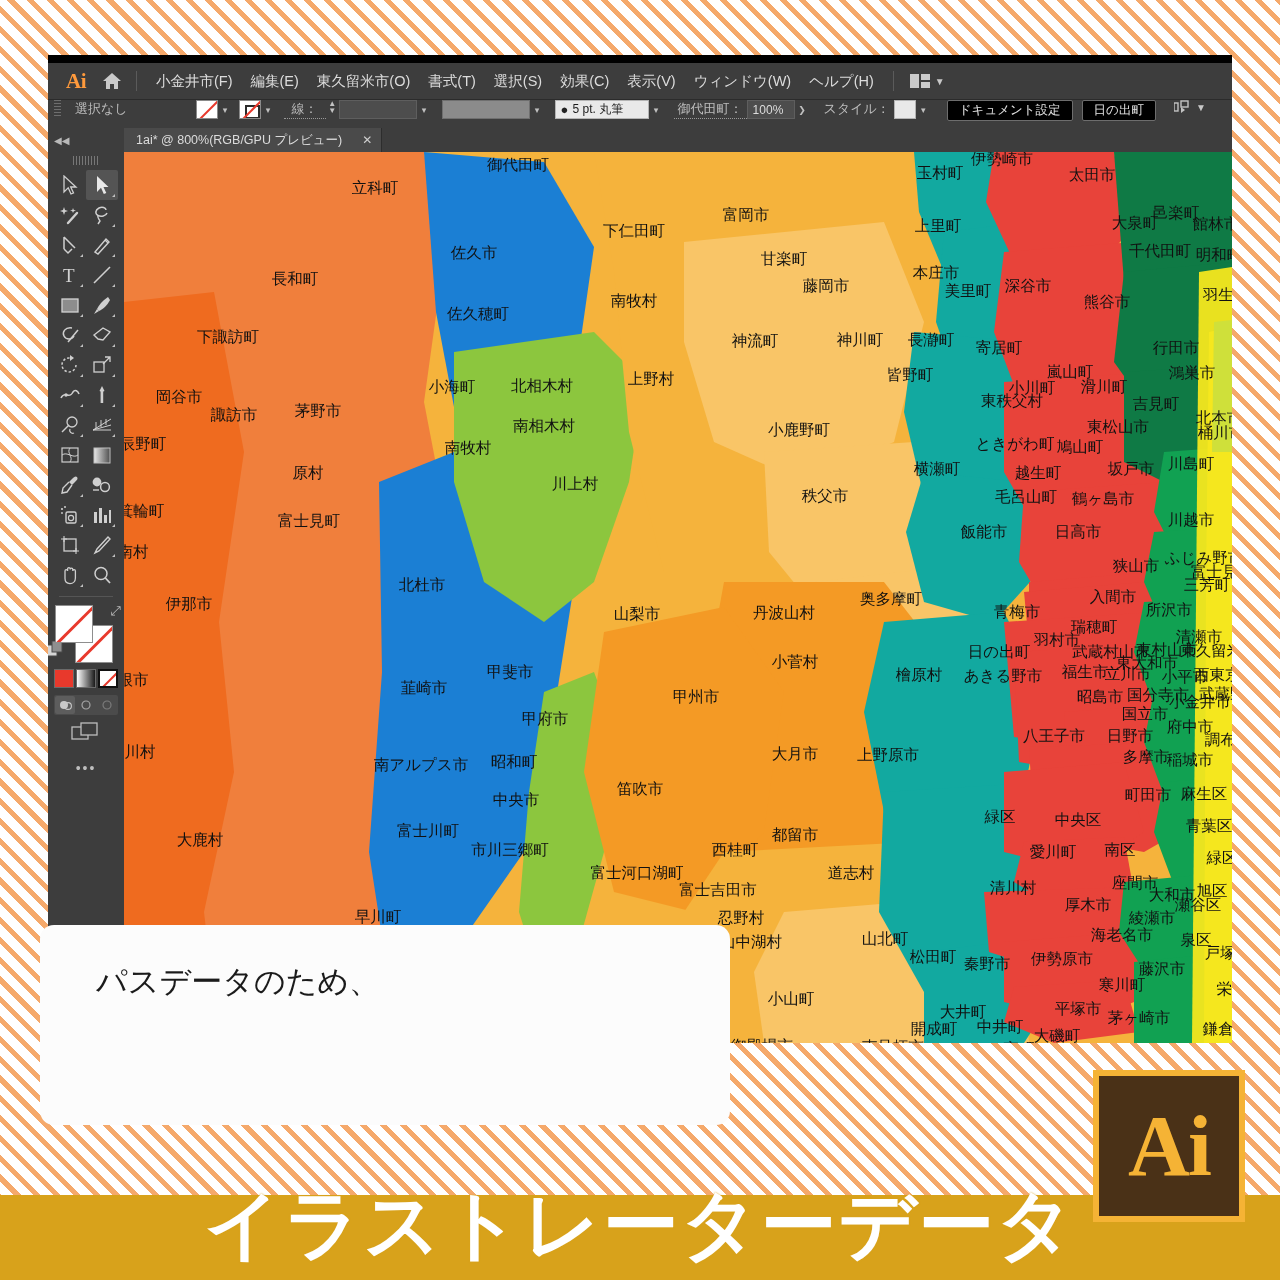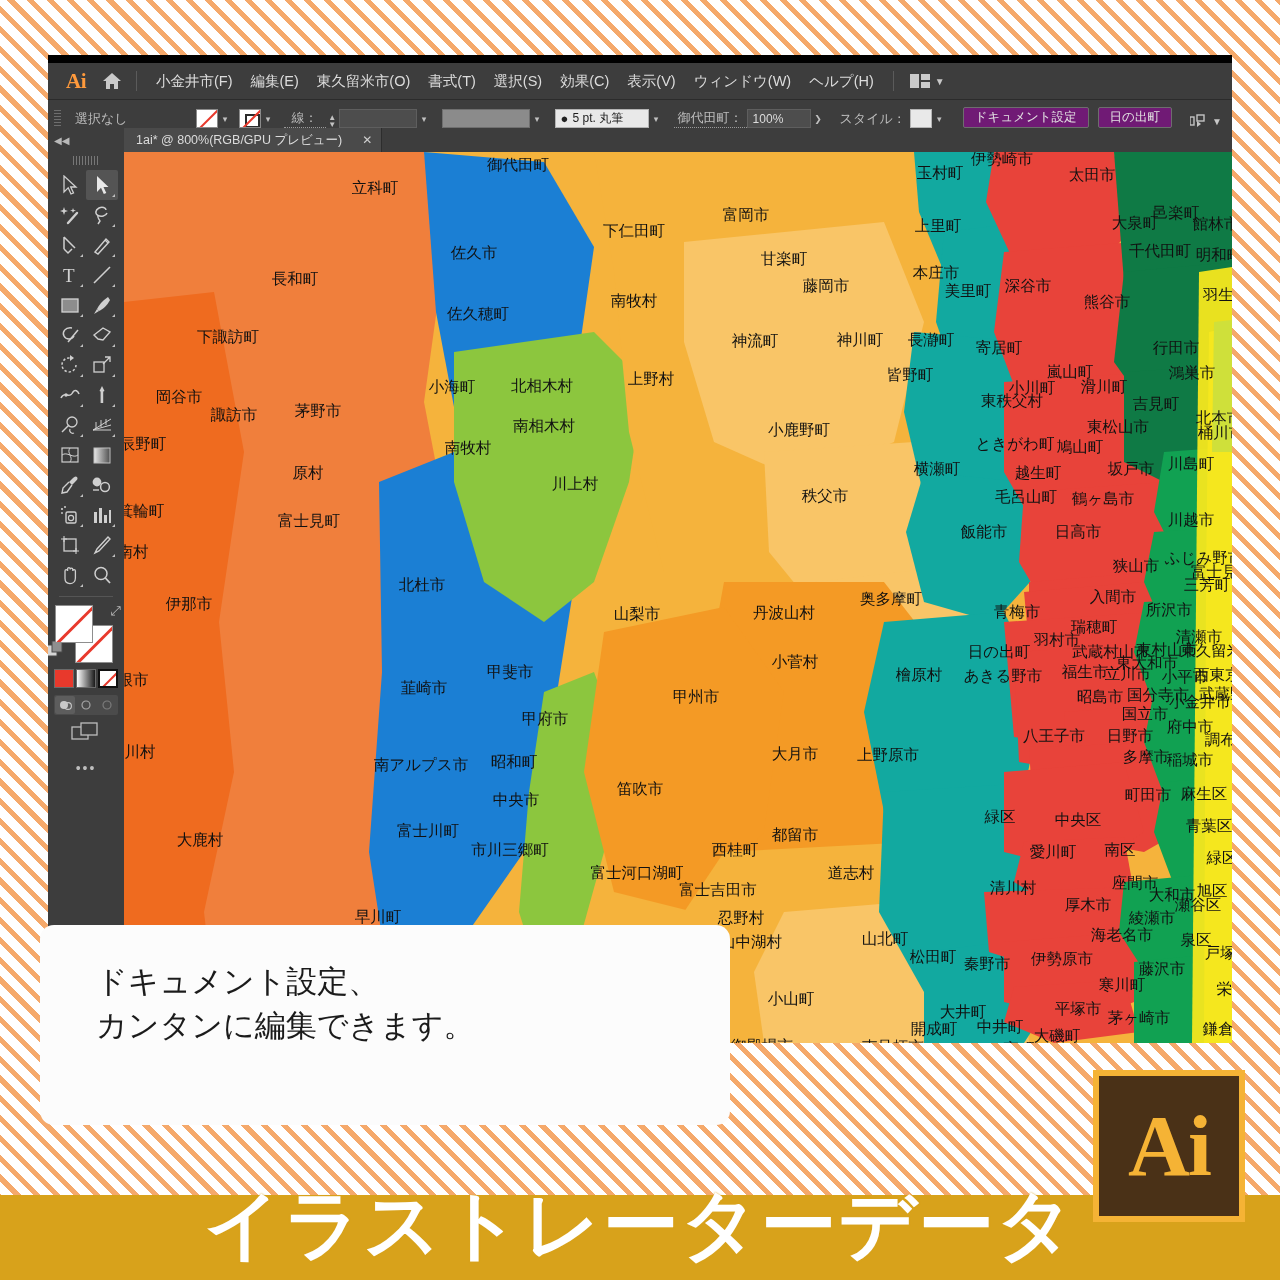--- a/index.html
+++ b/index.html
@@ -28,21 +28,21 @@
   .ai-logo{color:#ff9a3c; font-size:21px; font-weight:bold; font-family:"Liberation Serif",serif; padding:0 12px 0 8px; letter-spacing:-0.5px;}
   .home-ico{width:28px;height:26px;display:flex;align-items:center;justify-content:center;}
   .vsep{width:1px;height:20px;background:#5b5b5b;margin:0 10px;}
   .menu-item{padding:4px 9px; white-space:nowrap; color:#dcdcdc;}
   .arrange-ico{display:flex;align-items:center;gap:5px;padding:0 6px;}
   .caret{font-size:10px;color:#c8c8c8;}
 
   
   #controlbar{
     height:29px;background:#3d3d3d;border-top:1px solid #2b2b2b;
-    display:flex;align-items:flex-end;padding-left:6px;color:#c9c9c9;font-size:12.5px;gap:0;
+    display:flex;align-items:flex-start;padding-left:6px;color:#c9c9c9;font-size:12.5px;gap:0;
   }
   .grip{width:7px;height:18px;margin-right:6px;
     background:repeating-linear-gradient(to bottom,#6e6e6e 0 1px,transparent 1px 3px);}
   .cb-label{color:#bdbdbd;font-size:13px;padding:0 8px;white-space:nowrap;}
   .swatchbox{
     width:22px;height:19px;background:#fff;border:1px solid #8a8a8a;position:relative;overflow:hidden;
   }
   .swatchbox::after{
     content:"";position:absolute;left:-4px;top:8px;width:32px;height:2px;background:#e8392c;
     transform:rotate(-45deg);
@@ -54,21 +54,21 @@
   .stepper{display:flex;flex-direction:column;justify-content:center;align-items:center;width:13px;color:#c3c3c3;line-height:7px;font-size:8px;}
   .field{
     height:19px;background:#4d4d4d;border:1px solid #5e5e5e;display:flex;align-items:center;
     padding:0 5px;color:#dcdcdc;font-size:12px;white-space:nowrap;
   }
   .field.wide{width:78px;}
   .field.light{background:#e9e9e9;color:#1d1d1d;border:1px solid #b4b4b4;}
   .field.gray{background:#8b8b8b;width:88px;border:1px solid #6f6f6f;}
   .dotted{border-bottom:1px dotted #9a9a9a;}
   .btn{
-    height:21px;border:1px solid #6d6d6d;background:#701a75;color:#e3e3e3;
+    height:21px;border:1px solid #6d6d6d;background:#000000;color:#e3e3e3;
     display:flex;align-items:center;padding:0 11px;font-size:12.5px;border-radius:2px;white-space:nowrap;
   }
   .bullet{font-size:13px;color:#222;margin-right:4px;}
 
   
   #tabrow{height:24px;background:#3d3d3d;display:flex;align-items:stretch;}
   #dockcollapse{width:76px;background:#3d3d3d;display:flex;align-items:center;padding-left:6px;color:#b9b9b9;font-size:10px;}
   .doctab{
     background:#4a4a4a;color:#dcdcdc;font-size:12.5px;display:flex;align-items:center;
     gap:20px;padding:0 9px 0 12px;border-right:1px solid #2d2d2d;
@@ -205,21 +205,21 @@
     <div class="field gray"></div>
     <div class="mini-caret">▾</div>
     <div style="width:10px"></div>
     <div class="field light" style="width:94px">
       <span class="bullet">●</span>
       <span>5 pt. 丸筆</span>
     </div>
     <div class="mini-caret">▾</div>
     <div style="width:10px"></div>
     <div class="cb-label dotted" style="padding:0 4px">御代田町：</div>
-    <div class="field" style="width:64px">100%</div>
+    <div class="field" style="width:48px">100%</div>
     <div class="mini-caret">❯</div>
     <div style="width:10px"></div>
     <div class="cb-label" style="padding:0 4px">スタイル：</div>
     <div class="field light" style="width:22px"></div>
     <div class="mini-caret">▾</div>
     <div style="width:16px"></div>
     <div class="btn">ドキュメント設定</div>
     <div style="width:9px"></div>
     <div class="btn">日の出町</div>
     <div style="width:12px"></div>
@@ -730,22 +730,21 @@
             <text x="17" y="364" text-anchor="middle" font-size="15.5" font-family="&quot;DejaVu Sans&quot;,&quot;Liberation Sans&quot;,sans-serif" fill="#111111">箕輪町</text>
             <text x="19" y="297" text-anchor="middle" font-size="15.5" font-family="&quot;DejaVu Sans&quot;,&quot;Liberation Sans&quot;,sans-serif" fill="#111111">辰野町</text>
             <text x="9" y="405" text-anchor="middle" font-size="15.5" font-family="&quot;DejaVu Sans&quot;,&quot;Liberation Sans&quot;,sans-serif" fill="#111111">南村</text>
           </g>
         </svg>
     </div>
   </div>
 </div>
 
 <div id="caption">
-  <div class="line l1">ドキュメント設定、</div>
-  <div class="line l2">カンタンに編集できます。</div>
+  <div class="line l1">パスデータのため、</div>
 </div>
 
 <div id="banner"></div>
 <div id="bannertext">イラストレーターデータ</div>
 
 <div id="aibadge">
   <div class="inner">
     <span class="glyph">Ai</span>
   </div>
 </div>

